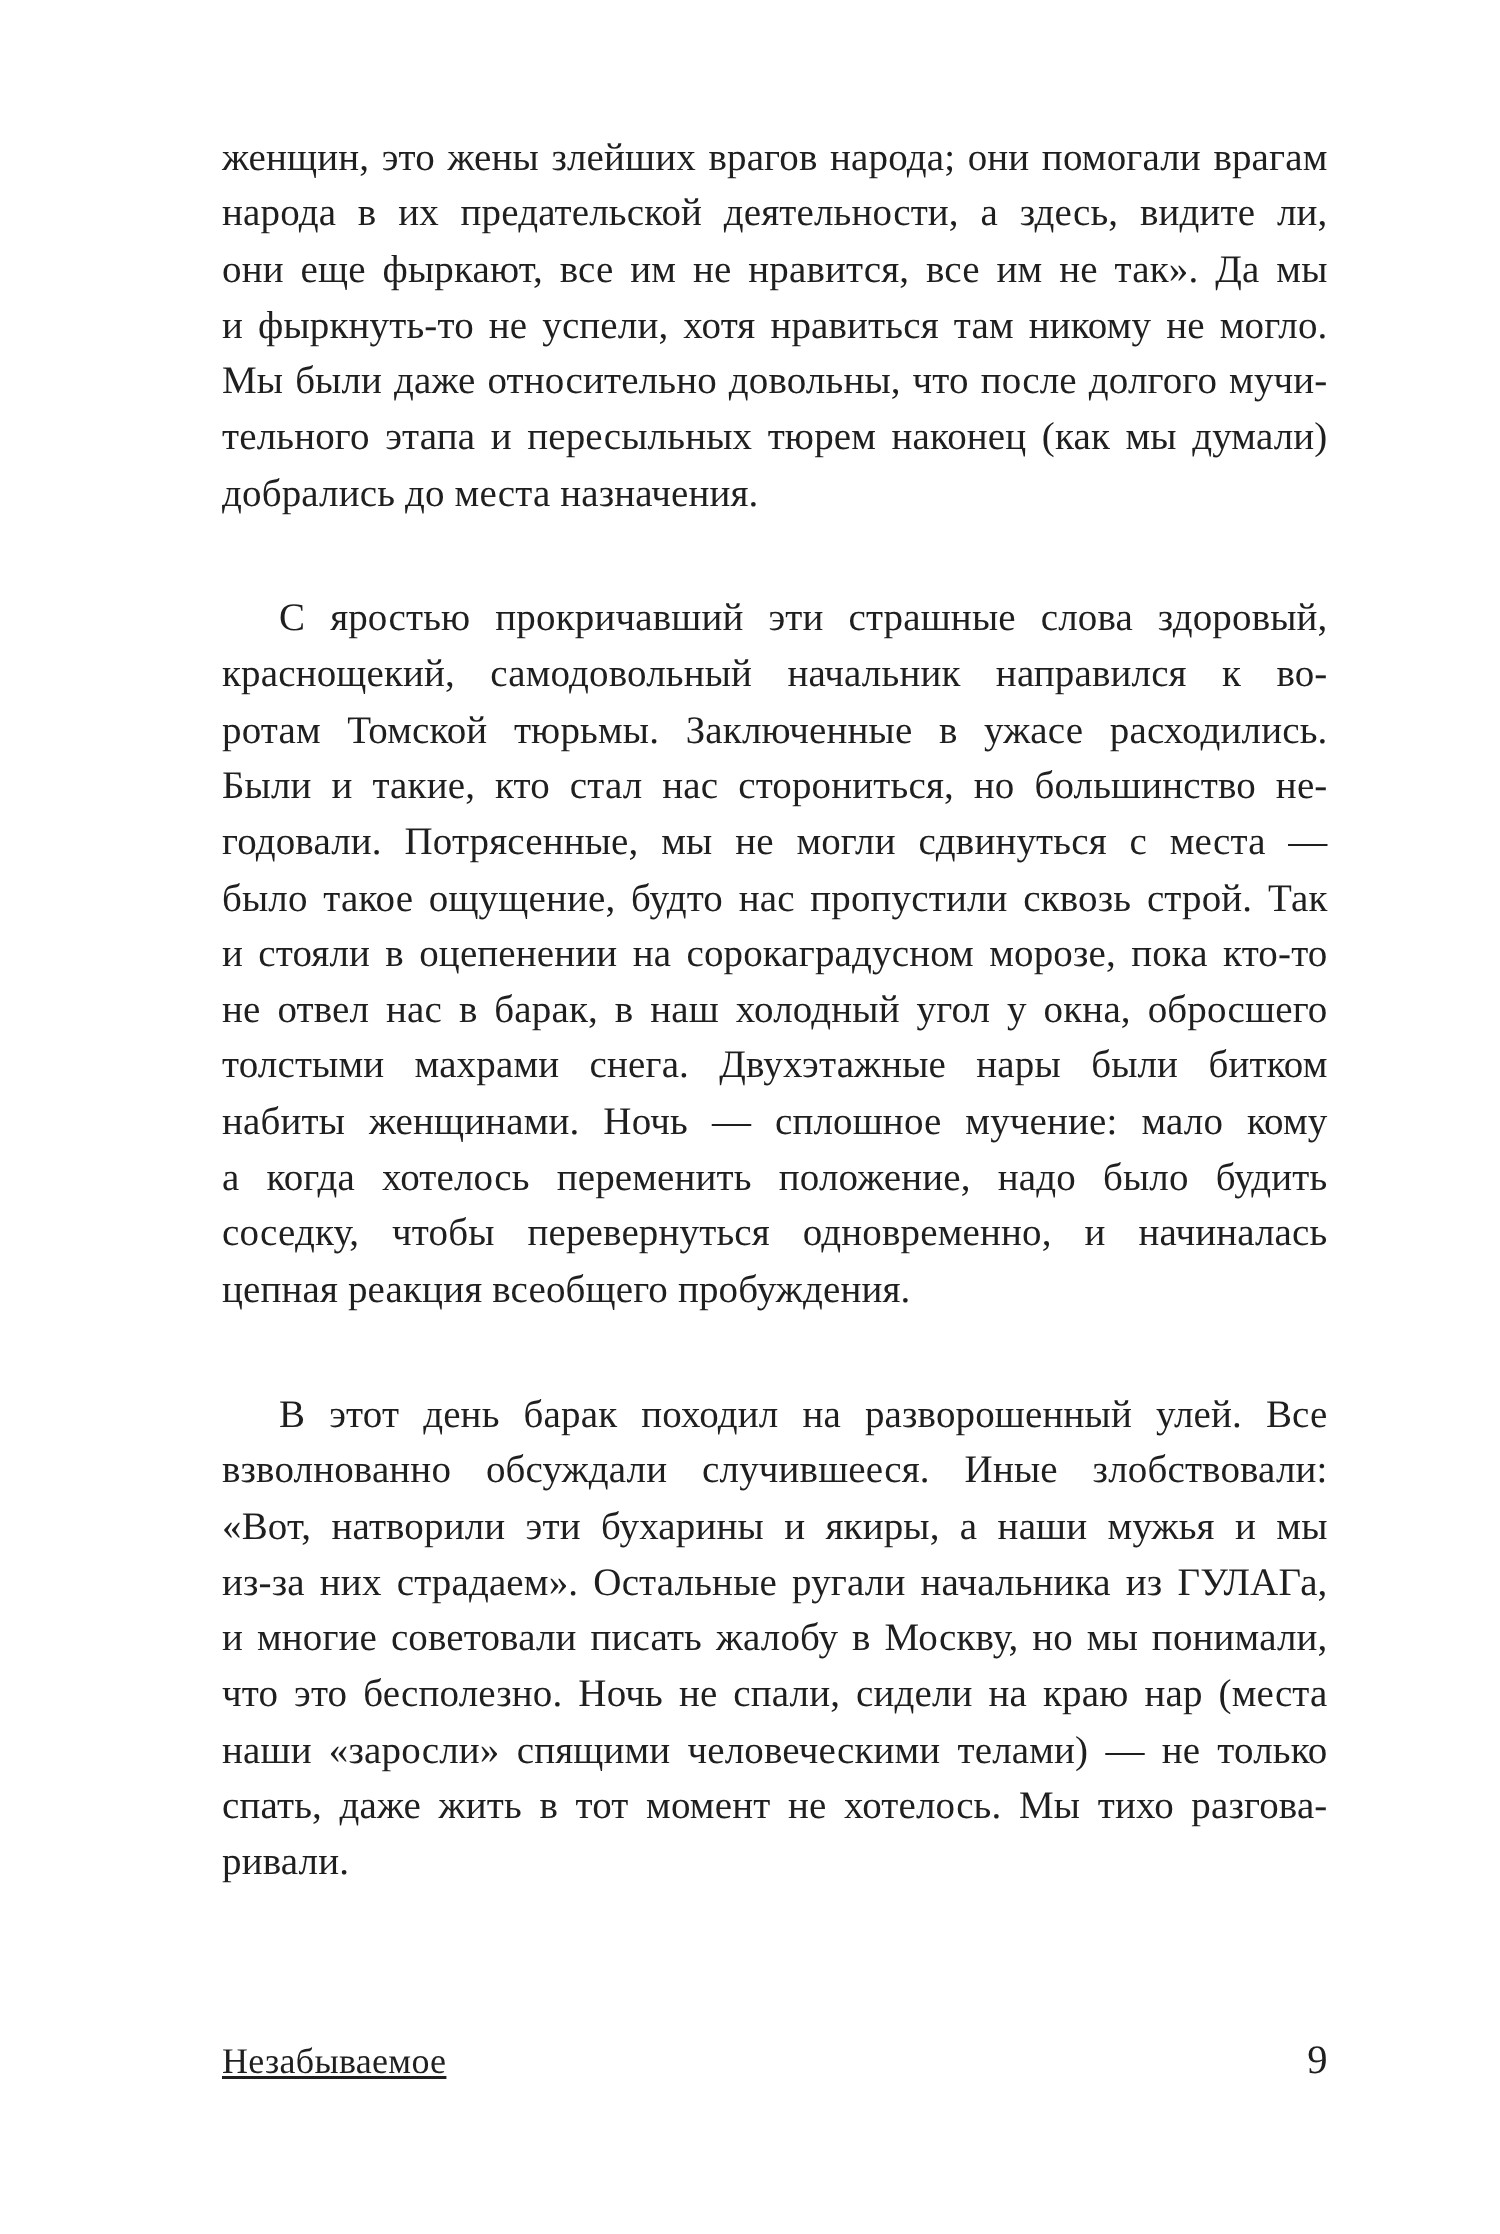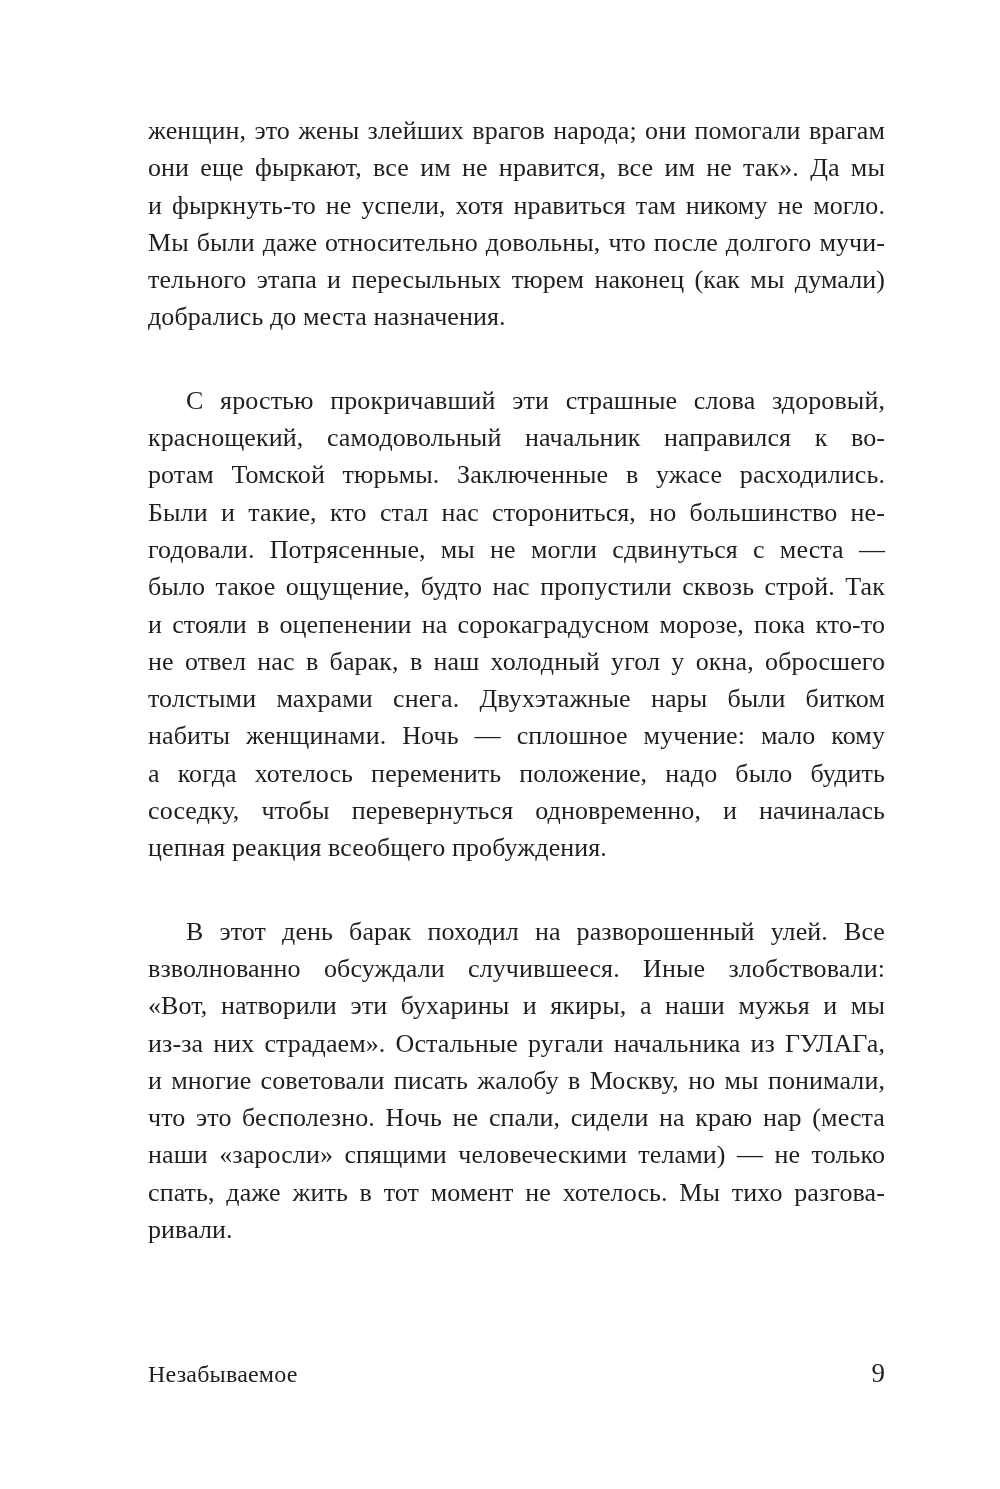--- a/index.html
+++ b/index.html
@@ -11,21 +11,21 @@
   .page {
     position: relative;
     width: 1000px;
     height: 1489px;
     background: #ffffff;
     overflow: hidden;
   }
   .body-text {
     position: absolute;
     left: 148px;
-    top: 112px;
+    top: 86px;
     width: 737px;
     font-size: 26px;
     line-height: 37.3px;
     color: #1f1f1f;
     letter-spacing: 0.1px;
   }
   .para { display: block; }
   .line {
     text-align: justify;
     text-align-last: justify;
@@ -47,33 +47,35 @@
     top: 1358px;
     width: 737px;
     display: flex;
     justify-content: space-between;
     align-items: baseline;
     color: #1f1f1f;
   }
   .running-title {
     font-size: 24px;
     letter-spacing: 0.2px;
+    text-decoration: underline;
   }
   .page-number {
     font-size: 27px;
   }
 </style>
 </head>
 <body>
 
 <div class="page">
 
   <div class="body-text">
       <div class="para">
         <div class="line">женщин, это жены злейших врагов народа; они помогали врагам</div>
+        <div class="line">народа в их предательской деятельности, а здесь, видите ли,</div>
         <div class="line">они еще фыркают, все им не нравится, все им не так». Да мы</div>
         <div class="line">и фыркнуть-то не успели, хотя нравиться там никому не могло.</div>
         <div class="line">Мы были даже относительно довольны, что после долгого мучи-</div>
         <div class="line">тельного этапа и пересыльных тюрем наконец (как мы думали)</div>
         <div class="line final">добрались до места назначения.</div>
       </div>
       <div class="para">
         <div class="line indent">С яростью прокричавший эти страшные слова здоровый,</div>
         <div class="line">краснощекий, самодовольный начальник направился к во-</div>
         <div class="line">ротам Томской тюрьмы. Заключенные в ужасе расходились.</div>

